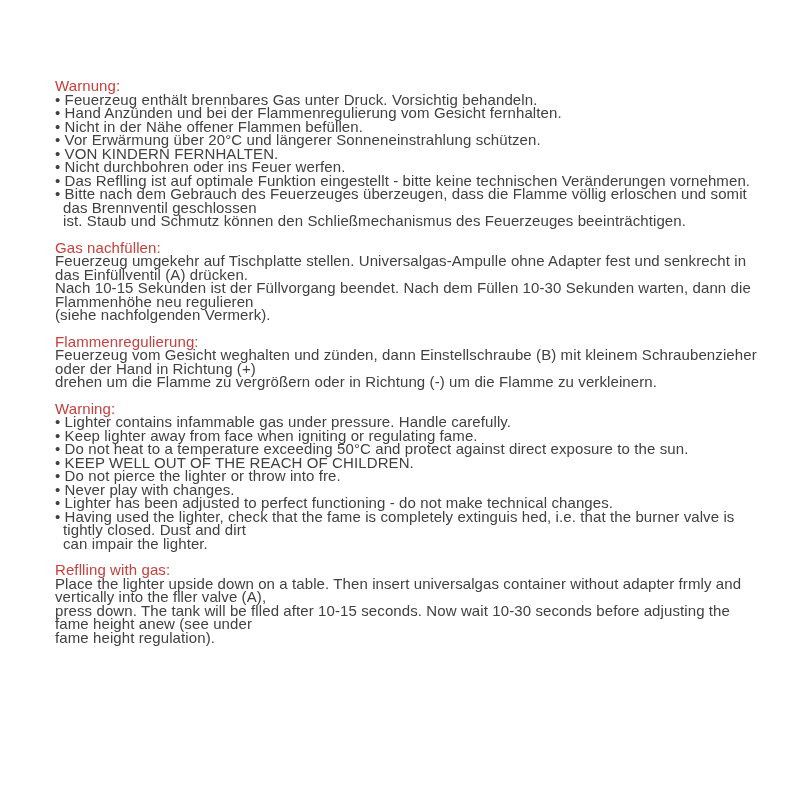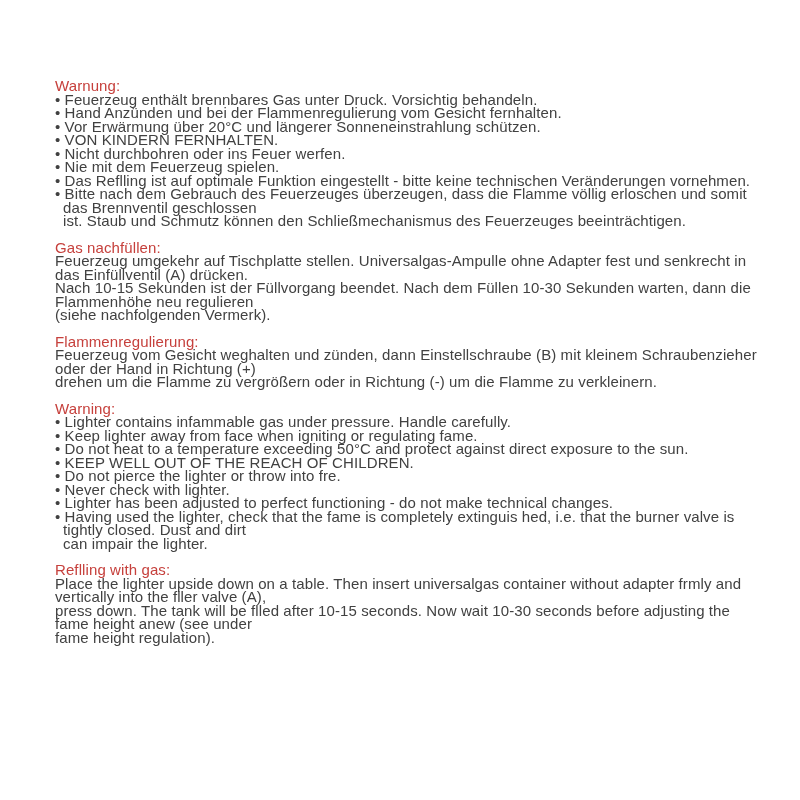--- a/index.html
+++ b/index.html
@@ -41,24 +41,24 @@
 </style>
 </head>
 <body>
 
 <div class="page">
 
   <section class="sec">
     <div class="heading">Warnung:</div>
     <div class="bullet">• Feuerzeug enthält brennbares Gas unter Druck. Vorsichtig behandeln.</div>
     <div class="bullet">• Hand Anzünden und bei der Flammenregulierung vom Gesicht fernhalten.</div>
+    <div class="bullet">• Nicht in der Nähe offener Flammen befüllen.</div>
     <div class="bullet">• Vor Erwärmung über 20°C und längerer Sonneneinstrahlung schützen.</div>
     <div class="bullet">• VON KINDERN FERNHALTEN.</div>
     <div class="bullet">• Nicht durchbohren oder ins Feuer werfen.</div>
-    <div class="bullet">• Nie mit dem Feuerzeug spielen.</div>
     <div class="bullet">• Das Reflling ist auf optimale Funktion eingestellt - bitte keine technischen Veränderungen vornehmen.</div>
     <div class="bullet">• Bitte nach dem Gebrauch des Feuerzeuges überzeugen, dass die Flamme völlig erloschen und somit das Brennventil geschlossen
 ist. Staub und Schmutz können den Schließmechanismus des Feuerzeuges beeinträchtigen.</div>
   </section>
 
   <section class="sec">
     <div class="heading">Gas nachfüllen:</div>
     <div class="para">Feuerzeug umgekehr auf Tischplatte stellen. Universalgas-Ampulle ohne Adapter fest und senkrecht in das Einfüllventil (A) drücken.
 Nach 10-15 Sekunden ist der Füllvorgang beendet. Nach dem Füllen 10-30 Sekunden warten, dann die Flammenhöhe neu regulieren
 (siehe nachfolgenden Vermerk).</div>
@@ -70,21 +70,21 @@
 drehen um die Flamme zu vergrößern oder in Richtung (-) um die Flamme zu verkleinern.</div>
   </section>
 
   <section class="sec">
     <div class="heading">Warning:</div>
     <div class="bullet">• Lighter contains infammable gas under pressure. Handle carefully.</div>
     <div class="bullet">• Keep lighter away from face when igniting or regulating fame.</div>
     <div class="bullet">• Do not heat to a temperature exceeding 50°C and protect against direct exposure to the sun.</div>
     <div class="bullet">• KEEP WELL OUT OF THE REACH OF CHILDREN.</div>
     <div class="bullet">• Do not pierce the lighter or throw into fre.</div>
-    <div class="bullet">• Never check with lighter.</div>
+    <div class="bullet">• Never play with changes.</div>
     <div class="bullet">• Lighter has been adjusted to perfect functioning - do not make technical changes.</div>
     <div class="bullet">• Having used the lighter, check that the fame is completely extinguis hed, i.e. that the burner valve is tightly closed. Dust and dirt
 can impair the lighter.</div>
   </section>
 
   <section class="sec">
     <div class="heading">Reflling with gas:</div>
     <div class="para">Place the lighter upside down on a table. Then insert universalgas container without adapter frmly and vertically into the fller valve (A),
 press down. The tank will be flled after 10-15 seconds. Now wait 10-30 seconds before adjusting the fame height anew (see under
 fame height regulation).</div>

